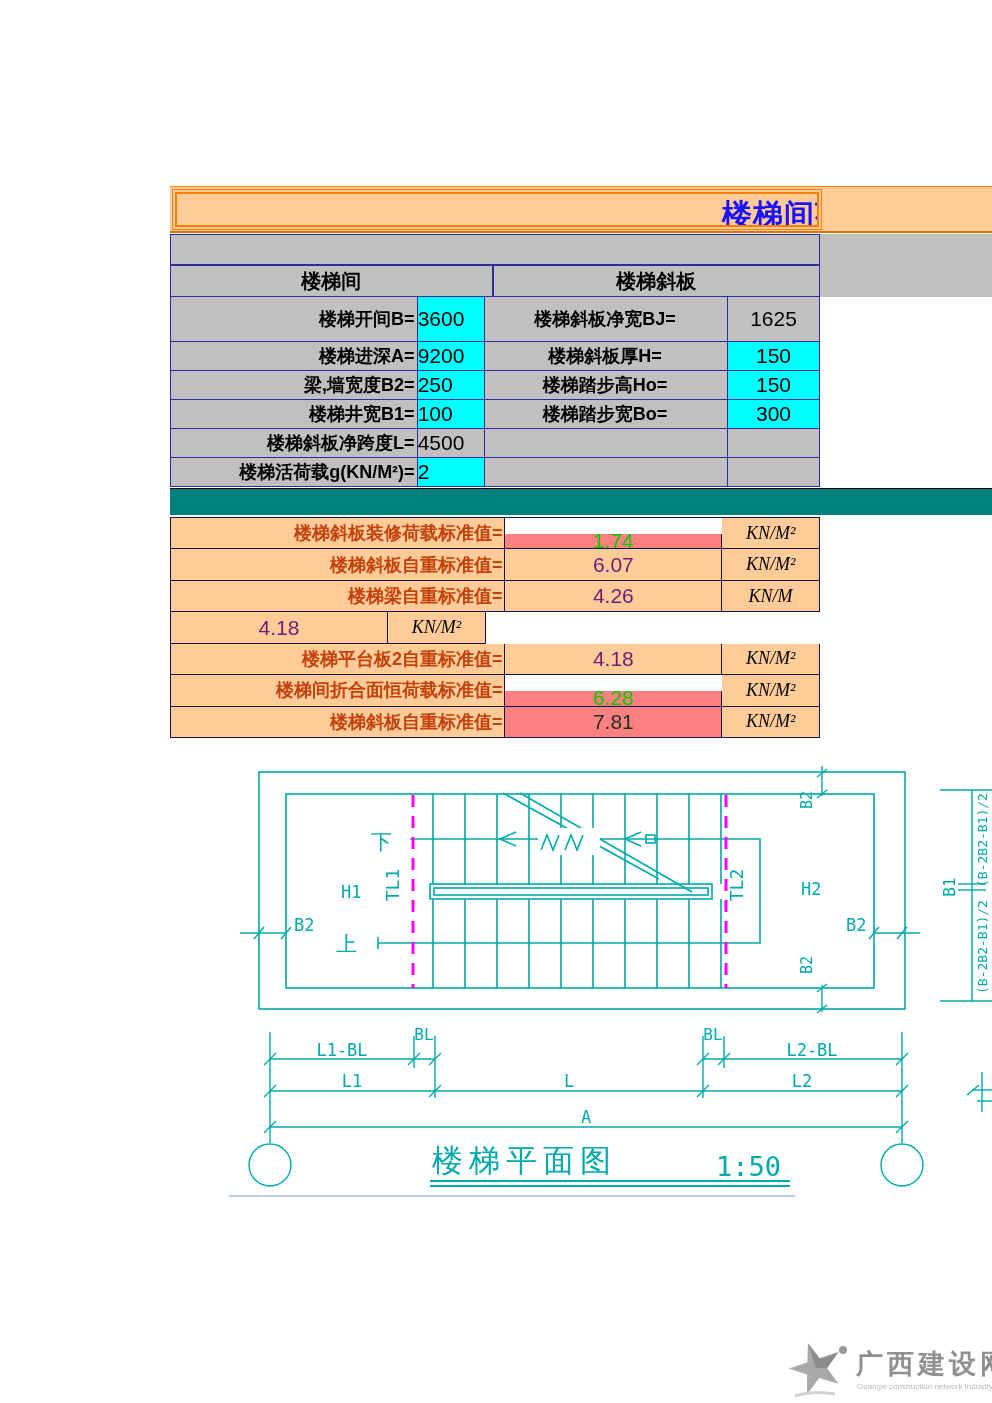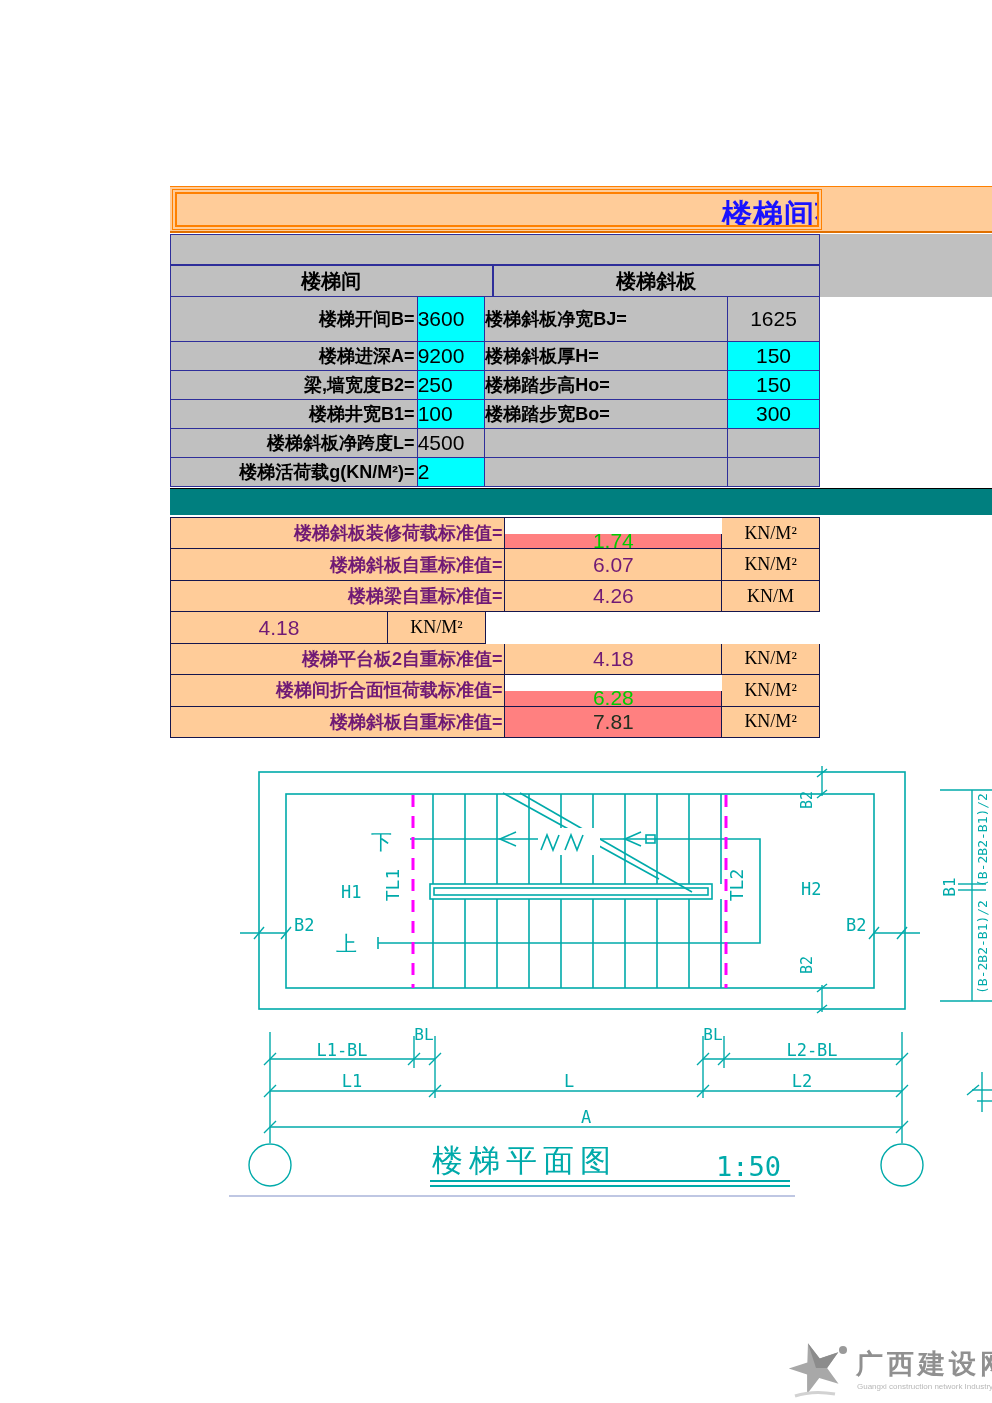--- a/index.html
+++ b/index.html
@@ -25,41 +25,41 @@
 
   
   .input-table{position:absolute;left:170px;top:297px;width:650px;
                border-left:1px solid #2E2E9A;box-sizing:border-box;}
   .irow{display:flex;height:29px;}
   .irow.tall{height:45px;}
   .irow>div{box-sizing:border-box;border-right:1px solid #2E2E9A;border-bottom:1px solid #2E2E9A;
             display:flex;align-items:center;}
   .lab1{width:263px;justify-content:flex-end;background:#C0C0C0;}
   .val1{width:72px;justify-content:flex-start;background:#C0C0C0;}
-  .lab2{width:259px;justify-content:flex-start;background:#C0C0C0;}
+  .lab2{width:259px;justify-content:center;background:#C0C0C0;}
   .val2{width:98px;justify-content:center;background:#C0C0C0;}
   .cyan{background:#00FFFF !important;}
   .ilabel{font-size:18px;font-weight:bold;color:#000;padding-right:2px;white-space:nowrap;}
   .ivalue{font-size:21px;color:#000;}
 
   
   .teal-band{position:absolute;left:170px;top:488px;width:822px;height:27px;background:#007F7F;
              border-top:1px solid #000;box-sizing:border-box;}
 
   
   .result-table{position:absolute;left:170px;top:517px;width:650px;
                 border-left:1px solid #15154D;border-top:1px solid #15154D;box-sizing:border-box;}
   .rrow{display:flex;height:31.45px;}
   .rrow>div{box-sizing:border-box;border-right:1px solid #15154D;border-bottom:1px solid #15154D;
             display:flex;align-items:center;background:#FFCC99;}
-  .rlab{width:335px;justify-content:flex-end;font-size:18px;font-weight:bold;color:#701a75;
+  .rlab{width:335px;justify-content:flex-end;font-size:18px;font-weight:bold;color:#c2410c;
         padding-right:2px;white-space:nowrap;}
   .rval{width:217px;justify-content:center;font-size:21px;color:#701a75;}
   .runit{width:98px;justify-content:center;font-size:18px;color:#000;
-         font-family:"Liberation Serif","DejaVu Serif",serif;}
+         font-family:"Liberation Serif","DejaVu Serif",serif;font-style:italic;}
   .cell-pink{background:#FF8080 !important;}
   .val-green{color:#00CC00;margin-top:16px;}
   .val-dark{color:#203020;}
 
   
   .plan-svg{position:absolute;left:225px;top:762px;}
   .cad-mono{font-family:"DejaVu Sans Mono","Liberation Mono",monospace;}
 
   
   .logo-star{position:absolute;left:783px;top:1334px;width:70px;height:70px;}

